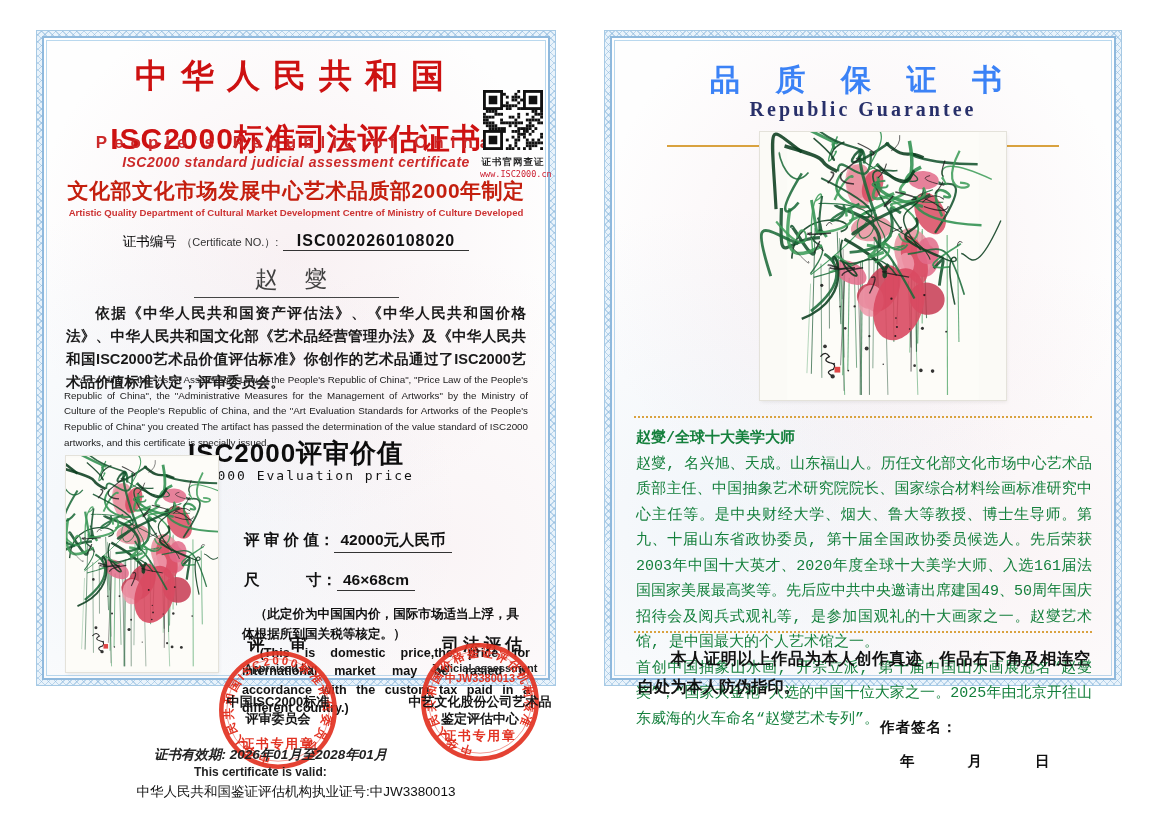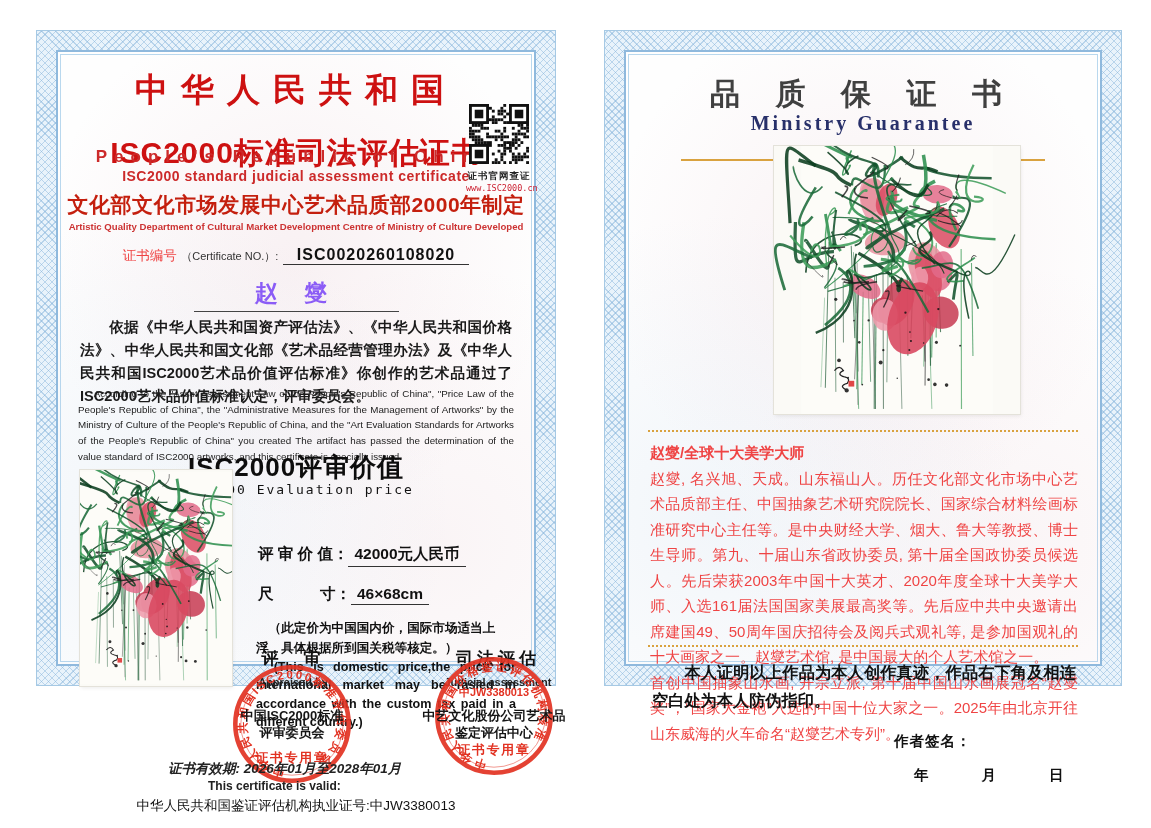--- a/index.html
+++ b/index.html
@@ -9,21 +9,21 @@
     -webkit-font-smoothing:antialiased;overflow:hidden;
   }
   
   .cert{
     position:absolute;top:30px;height:656px;box-sizing:border-box;
     background:
       repeating-linear-gradient(45deg, rgba(126,175,216,.45) 0 1px, transparent 1px 5px),
       repeating-linear-gradient(-45deg, rgba(126,175,216,.45) 0 1px, transparent 1px 5px),
       #e9f3fb;
     border:1px solid #a6c9e4;
-    padding:19px;
+    padding:5px;
   }
   .cert-inner{
     position:relative;width:100%;height:100%;box-sizing:border-box;
     background:#fefefe;
     border:2px solid #8fb9dd;
     box-shadow: inset 0 0 0 2px #ffffff, inset 0 0 0 3px #b9d8ee;
   }
   .cert-inner::before{ 
     content:"";position:absolute;inset:0;pointer-events:none;
     background:
@@ -34,27 +34,27 @@
   #cert-left{left:36px;width:520px;}
   #cert-right{left:604px;width:518px;}
 
   .abs{position:absolute;}
   .ctr{left:0;right:0;text-align:center;}
 
   
   .t-red-1{font-size:33px;font-weight:bold;color:#cd1111;letter-spacing:13px;white-space:nowrap;}
   .t-red-2{font-size:30px;font-weight:bold;color:#cd1111;letter-spacing:1px;}
   .t-red-3{font-size:17px;font-weight:bold;color:#cc2a2a;letter-spacing:7px;white-space:nowrap;}
-  .t-red-4{font-size:14px;font-weight:bold;color:#cc2a2a;letter-spacing:.5px;}
+  .t-red-4{font-size:14px;font-weight:bold;color:#cc2a2a;letter-spacing:.5px;font-style:italic;}
   .t-red-5{font-size:21px;font-weight:bold;color:#c41f0e;letter-spacing:.5px;white-space:nowrap;}
   .t-red-6{font-size:9.6px;font-weight:bold;color:#cc3333;}
-  .certno-label{font-size:13.5px;color:#ef4444;}
+  .certno-label{font-size:13.5px;color:#000000;}
   .certno-en{font-size:11px;color:#333;}
   .certno-val{font-size:16px;font-weight:bold;color:#111;border-bottom:1.5px solid #333;padding:0 14px 1px;letter-spacing:1px;}
-  .artist{font-size:23px;font-weight:bold;color:#8b5cf6;letter-spacing:10px;}
+  .artist{font-size:23px;font-weight:normal;color:#404040;letter-spacing:10px;}
   .artist-line{border-bottom:1.5px solid #444;width:205px;margin:2px auto 0;}
   .decree-cn{font-size:14.6px;font-weight:600;color:#1a1a1a;line-height:1.58;text-align:justify;text-indent:2em;}
   .decree-en{font-size:9.8px;color:#222;line-height:1.6;text-align:justify;text-indent:1.6em;}
   .sec-cn{font-size:26px;font-weight:bold;color:#0d0d0d;letter-spacing:1px;}
   .sec-en{font-size:13px;color:#111;font-family:"DejaVu Sans Mono","Liberation Mono",monospace;letter-spacing:2px;}
   .frow{position:absolute;left:200px;right:26px;height:30px;}
   .frow .lab{font-size:15.5px;font-weight:600;color:#111;white-space:nowrap;}
   .frow .val{font-size:15.5px;font-weight:bold;color:#111;}
   .frow .uline{display:inline-block;border-bottom:1.3px solid #333;padding:0 6px 1px;min-width:0;}
   .frow .tail{position:absolute;right:0;left:0;bottom:4px;border-bottom:1.3px solid #333;z-index:-1;}
@@ -65,25 +65,25 @@
   .stampbox{width:128px;height:128px;}
   .stamp-overlay{font-size:13px;font-weight:bold;color:#151515;white-space:nowrap;text-align:center;line-height:1.3;}
   .validity-cn{font-size:13.5px;font-weight:600;color:#222;font-style:italic;white-space:nowrap;}
   .validity-en{font-size:12px;font-weight:600;color:#222;white-space:nowrap;}
   .license{font-size:13.5px;color:#111;white-space:nowrap;}
   .qrwrap{width:66px;text-align:center;}
   .qr-cap1{font-size:9.5px;color:#222;font-weight:bold;letter-spacing:1px;margin-top:2px;}
   .qr-cap2{font-size:8.5px;color:#c23;font-family:"DejaVu Sans Mono","Liberation Mono",monospace;}
 
   
-  .q-title{font-size:30px;font-weight:bold;color:#404040;letter-spacing:14px;font-family:"Liberation Serif","DejaVu Serif",serif;white-space:nowrap;}
+  .q-title{font-size:30px;font-weight:bold;color:#3b82f6;letter-spacing:14px;font-family:"Liberation Serif","DejaVu Serif",serif;white-space:nowrap;}
   .q-sub{font-size:20px;font-weight:bold;color:#28306a;letter-spacing:3px;font-family:"Liberation Serif","DejaVu Serif",serif;}
   .gold-line{border-top:2px solid #d9a23f;}
   .gold-dotted{border-top:2px dotted #d9a23f;}
-  .bio{font-size:15px;color:#ef4444;line-height:1.7;text-align:justify;}
+  .bio{font-size:15px;color:#15803d;line-height:1.7;text-align:justify;font-family:Liberation Mono, monospace;}
   .bio .bio-title{font-weight:bold;}
   .declaration{font-size:16.2px;font-weight:bold;color:#111;line-height:1.75;text-align:justify;text-indent:2em;}
   .sign-label{font-size:14.5px;font-weight:bold;color:#111;letter-spacing:1px;}
   .date-label{font-size:14.5px;font-weight:bold;color:#111;letter-spacing:8px;}
 
   .artframe{background:#fbfaf6;box-shadow:0 0 0 1px #e4e2da, 1px 2px 4px rgba(0,0,0,.08);}
   .artframe svg{display:block;width:100%;height:100%;}
   .stampbox svg{display:block;width:100%;height:100%;}
 </style>
 </head>
@@ -501,21 +501,21 @@
     <div class="abs validity-cn" style="top:708px;left:110px;">证书有效期: 2026年01月至2028年01月</div>
     <div class="abs validity-en" style="top:727px;left:150px;">This certificate is valid:</div>
     <div class="abs ctr license" style="top:745px;">中华人民共和国鉴证评估机构执业证号:中JW3380013</div>
   </div>
 </div>
 
 <div class="cert" id="cert-right">
   <div class="cert-inner">
 
     <div class="abs ctr q-title" style="top:22px;">品 质 保 证 书</div>
-    <div class="abs ctr q-sub" style="top:60px;">Ministry Guarantee</div>
+    <div class="abs ctr q-sub" style="top:60px;">Republic Guarantee</div>
     <div class="abs gold-line" style="top:107px;left:55px;right:55px;"></div>
 
     <div class="abs artframe" style="left:148px;top:94px;width:246px;height:268px;">
       <svg viewBox="0 0 300 420" class="artsvg">
           <rect x="0" y="0" width="300" height="420" fill="#fdfcf8"></rect>
           <line x1="110.85323747287188" y1="224.0149462567712" x2="116.1701765941317" y2="412" stroke="#222" stroke-width="1.0" opacity="0.7"></line>
           <line x1="52.82376052011911" y1="206.42011108641518" x2="54.17303372881051" y2="385.3419107922083" stroke="#14532d" stroke-width="1.2" opacity="0.7"></line>
           <line x1="96.99491503974185" y1="228.52874997934734" x2="94.83406785495302" y2="373.8299823477073" stroke="#2f8f4e" stroke-width="1.7" opacity="0.7"></line>
           <line x1="85.74903490755196" y1="227.20301184673002" x2="89.19058397514307" y2="353.4246615150127" stroke="#0b3d1f" stroke-width="0.9" opacity="0.7"></line>
           <line x1="89.83855965539746" y1="205.43456556994215" x2="86.75175335991744" y2="381.23045451530743" stroke="#3f9d5a" stroke-width="1.6" opacity="0.7"></line>

